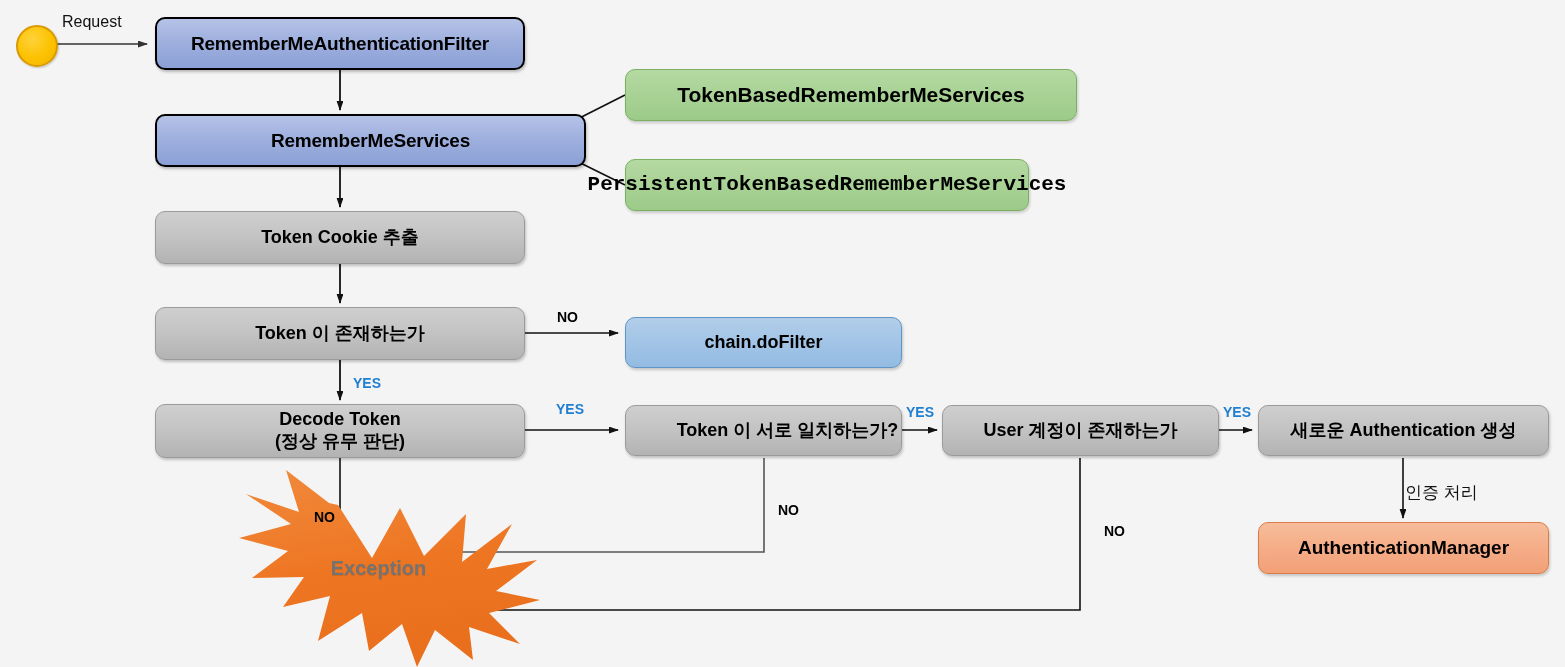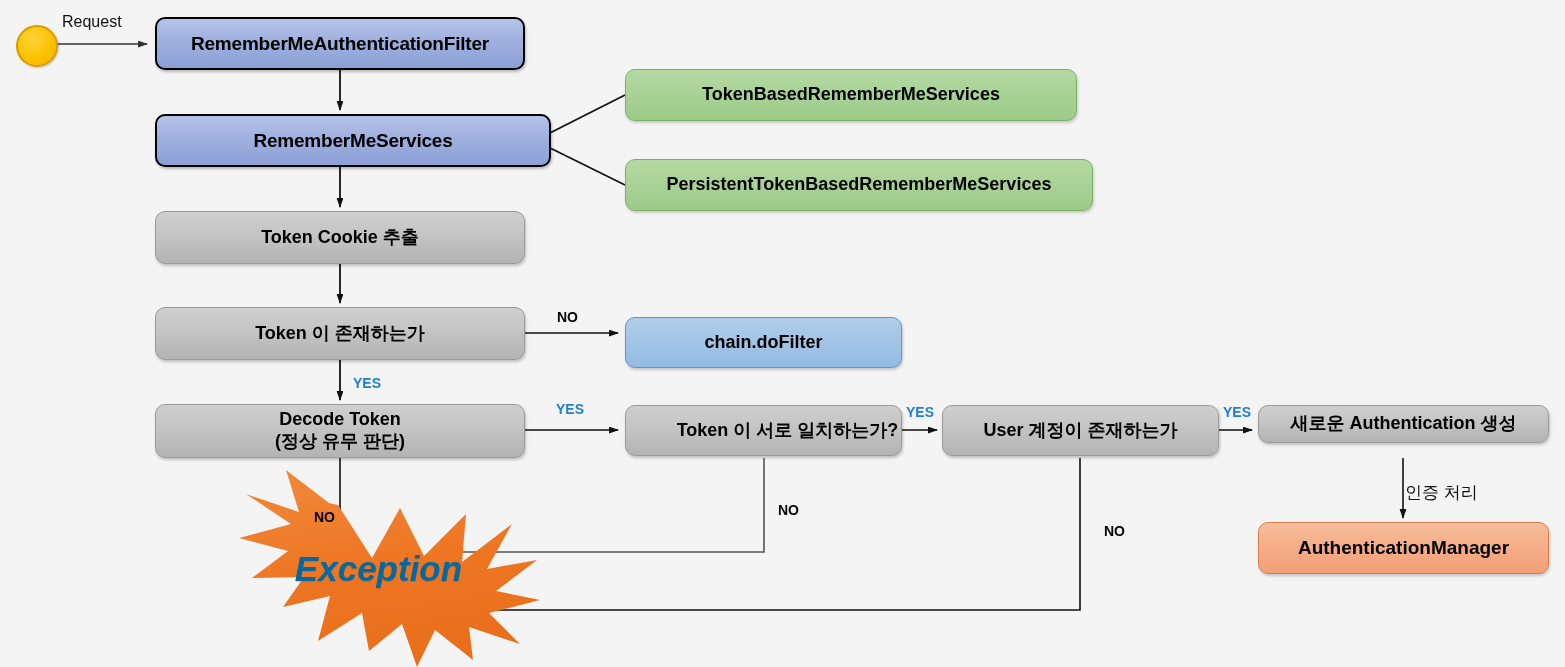--- a/index.html
+++ b/index.html
@@ -31,21 +31,21 @@
     border: 2px solid #000;
     border-radius: 10px;
     font-size: 19px;
     letter-spacing: -0.2px;
     box-shadow: 1px 2px 3px rgba(0,0,0,0.25);
   }
   .node.green {
     background: linear-gradient(180deg, #b5d9a2 0%, #a8d295 50%, #9ccb89 100%);
     border: 1.5px solid #7bb063;
     border-radius: 10px;
-    font-size: 18px;
+    font-size: 21px;
     box-shadow: 1px 2px 3px rgba(0,0,0,0.18);
   }
   .node.gray {
     background: linear-gradient(180deg, #cfcfcf 0%, #c4c4c4 45%, #b3b3b3 100%);
     border: 1px solid #9a9a9a;
     border-radius: 10px;
     font-size: 18px;
     box-shadow: 1px 2px 3px rgba(0,0,0,0.22);
   }
   .node.lightblue {
@@ -100,27 +100,26 @@
   }
   .exception-text {
     position: absolute;
     left: 0;
     top: 0;
     width: 100%;
     height: 100%;
     display: flex;
     align-items: center;
     justify-content: center;
-    color: #0369a1;
+    color: #737373;
     font-weight: bold;
-    font-size: 35px;
+    font-size: 20px;
     padding-right: 22px;
     box-sizing: border-box;
     text-shadow: 0 1px 1px rgba(0,0,0,0.12);
-    font-style: italic;
   }
 </style>
 </head>
 <body>
 
 <div id="canvas">
 
   <svg id="wires" viewBox="0 0 1565 667" xmlns="http://www.w3.org/2000/svg">
     <defs>
       <marker id="arrowBlack" markerWidth="10" markerHeight="10" refX="9" refY="3.4" orient="auto" markerUnits="userSpaceOnUse">
@@ -172,29 +171,29 @@
               252,578 288,551 239,538 291,524 246,494 299,512 286,470 329,503"></polygon>
   </svg>
 
   <div class="startdot" style="left:16px; top:25px; width:38px; height:38px;"></div>
   <div class="plain-label" style="left:62px; top:13px;">Request</div>
 
   <div class="node blue" style="left:155px; top:17px; width:370px; height:53px;">
     <span>RememberMeAuthenticationFilter</span>
   </div>
 
-  <div class="node blue" style="left:155px; top:114px; width:396px; height:53px;">
+  <div class="node blue" style="left:155px; top:114px; width:431px; height:53px;">
     <span>RememberMeServices</span>
   </div>
 
   <div class="node green" style="left:625px; top:69px; width:452px; height:52px;">
     <span>TokenBasedRememberMeServices</span>
   </div>
 
-  <div class="node green" style="left:625px; top:159px; width:468px; height:52px;">
+  <div class="node green" style="left:625px; top:159px; width:404px; height:52px;font-family:Liberation Mono, monospace;">
     <span>PersistentTokenBasedRememberMeServices</span>
   </div>
 
   <div class="node gray" style="left:155px; top:211px; width:370px; height:53px;">
     <span>Token Cookie 추출</span>
   </div>
 
   <div class="node gray" style="left:155px; top:307px; width:370px; height:53px;">
     <span>Token 이 존재하는가</span>
   </div>
@@ -209,21 +208,21 @@
   </div>
 
   <div class="node gray" style="left:625px; top:405px; width:277px; height:51px;padding-left:48px;">
     <span>Token 이 서로 일치하는가?</span>
   </div>
 
   <div class="node gray" style="left:942px; top:405px; width:277px; height:51px;">
     <span>User 계정이 존재하는가</span>
   </div>
 
-  <div class="node gray" style="left:1258px; top:405px; width:291px; height:38px;">
+  <div class="node gray" style="left:1258px; top:405px; width:291px; height:51px;">
     <span>새로운 Authentication 생성</span>
   </div>
 
   <div class="node orange" style="left:1258px; top:522px; width:291px; height:52px;">
     <span>AuthenticationManager</span>
   </div>
 
   <div class="exception-wrap" style="left:239px; top:470px; width:301px; height:197px;">
     <div class="exception-text">Exception</div>
   </div>

